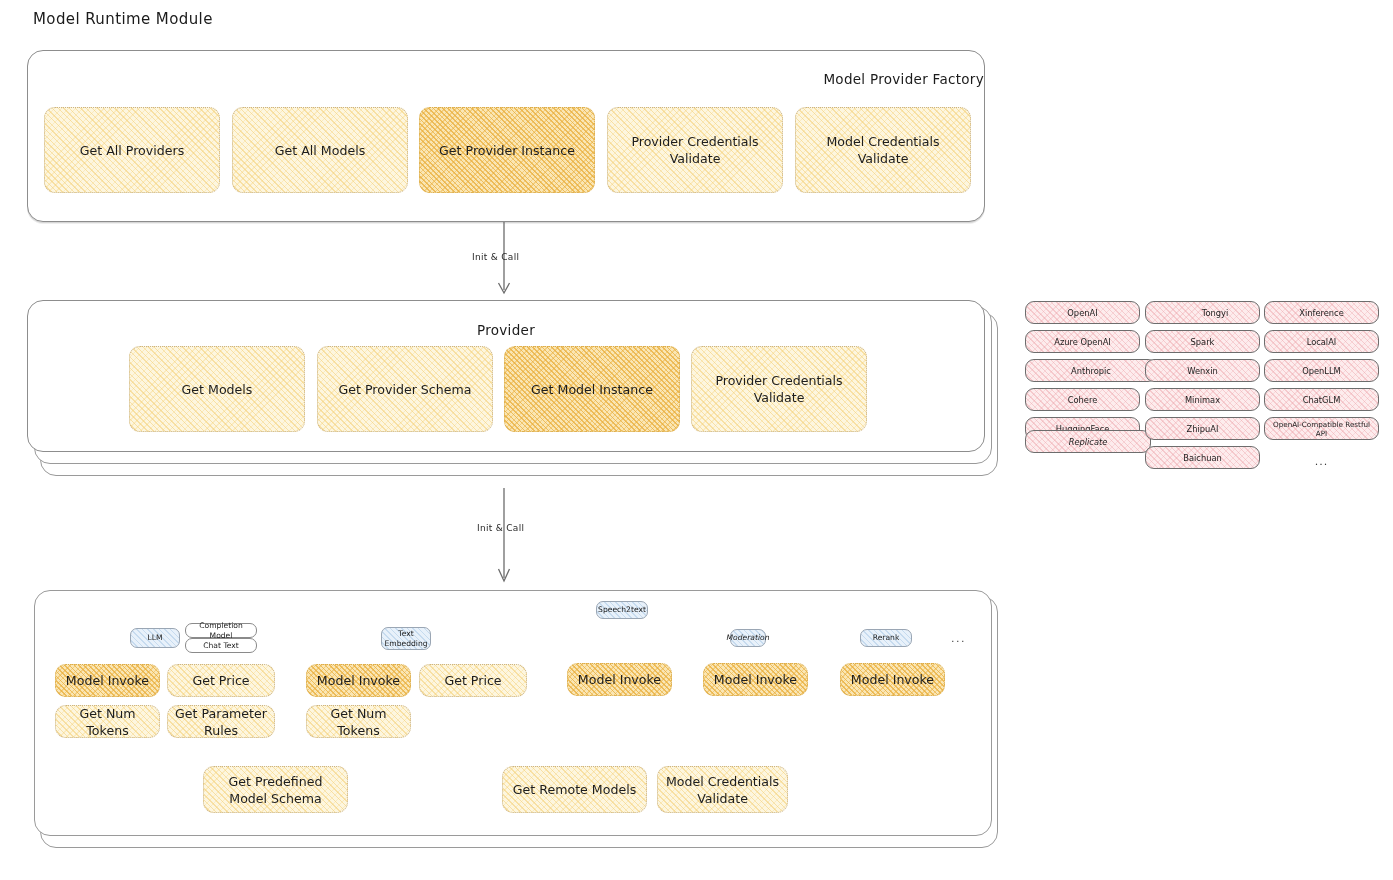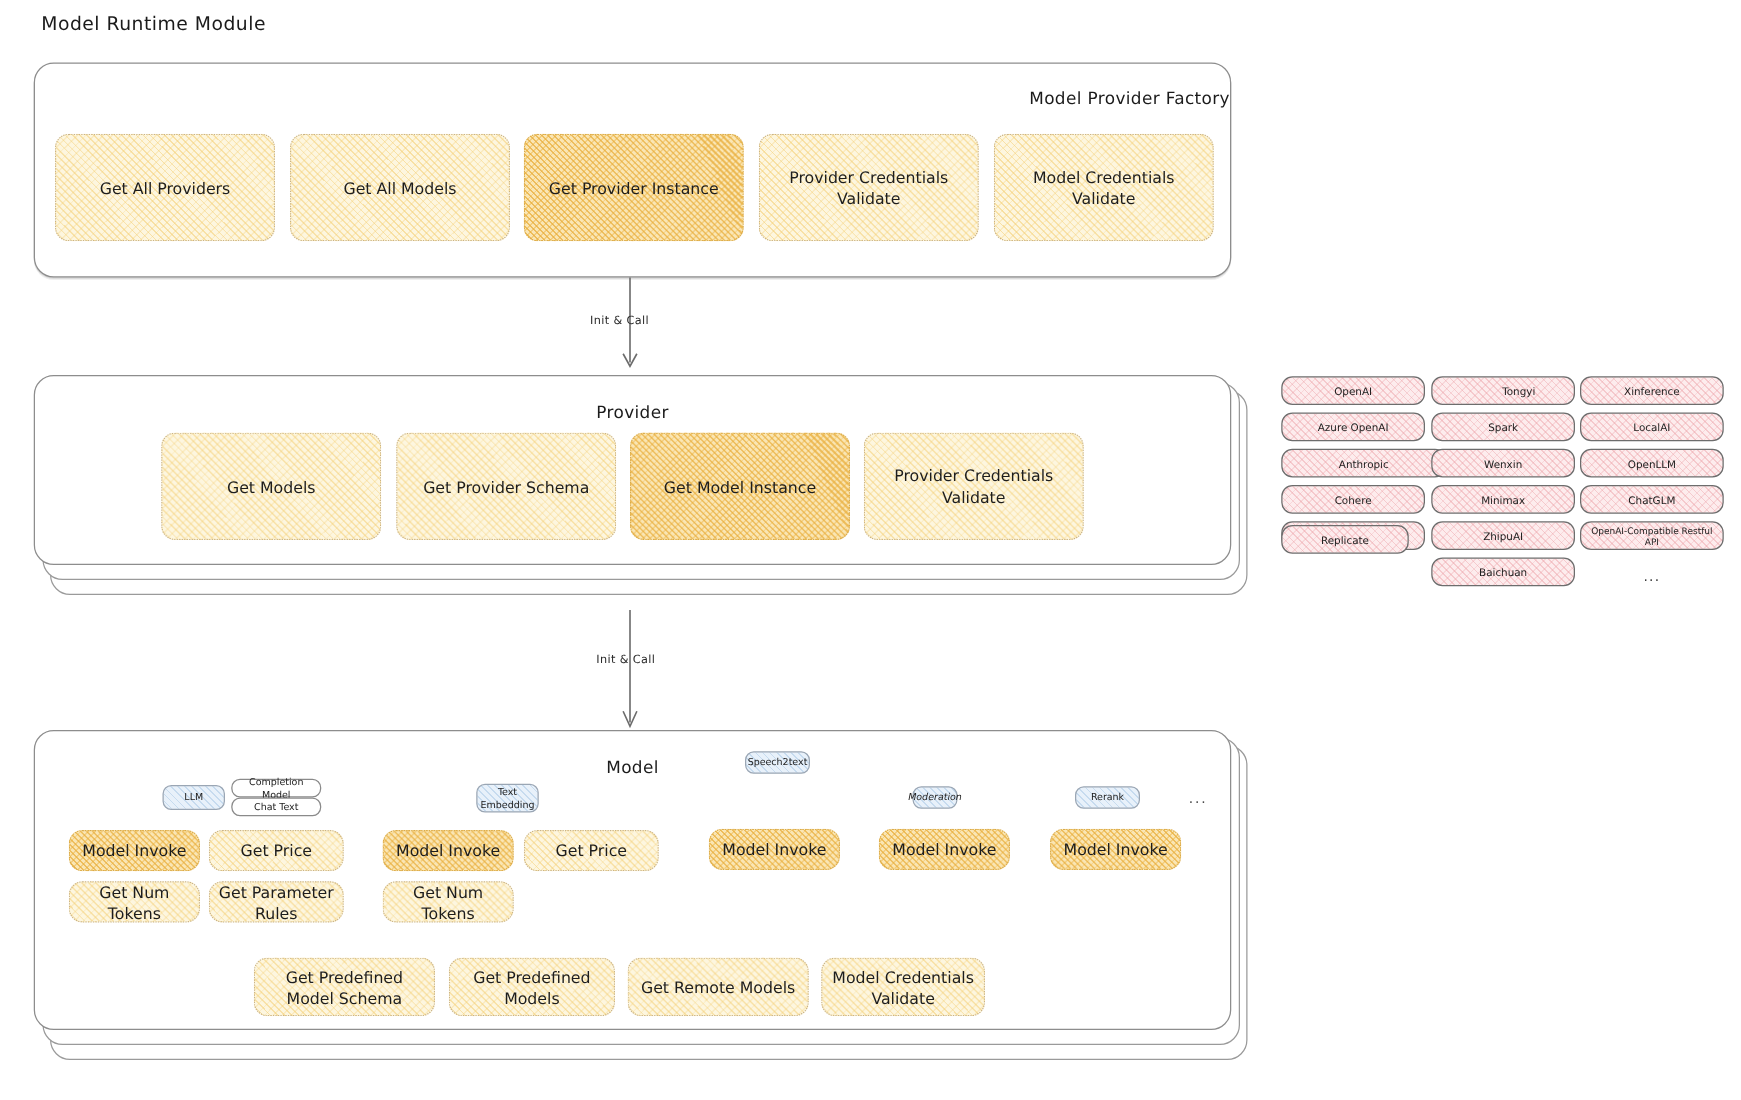--- a/index.html
+++ b/index.html
@@ -163,21 +163,21 @@
 
   <div class="abs node strong" style="left:504px;top:346px;width:176px;height:86px;">Get Model Instance</div>
 
   <div class="abs node" style="left:691px;top:346px;width:176px;height:86px;">Provider Credentials Validate</div>
 
   <div class="abs chip" style="left:1025px;top:301px;width:115px;height:23px;">OpenAI</div>
   <div class="abs chip" style="left:1025px;top:330px;width:115px;height:23px;">Azure OpenAI</div>
   <div class="abs chip" style="left:1025px;top:359px;width:132px;height:23px;">Anthropic</div>
   <div class="abs chip" style="left:1025px;top:388px;width:115px;height:23px;">Cohere</div>
   <div class="abs chip" style="left:1025px;top:417px;width:115px;height:23px;">HuggingFace</div>
-  <div class="abs chip" style="left:1025px;top:420px;width:102px;height:23px;">Replicate</div>
+  <div class="abs chip" style="left:1025px;top:430px;width:126px;height:23px;font-style:italic;">Replicate</div>
 
   <div class="abs chip" style="left:1145px;top:301px;width:115px;height:23px;padding-left:28px;">Tongyi</div>
   <div class="abs chip" style="left:1145px;top:330px;width:115px;height:23px;">Spark</div>
   <div class="abs chip" style="left:1145px;top:359px;width:115px;height:23px;">Wenxin</div>
   <div class="abs chip" style="left:1145px;top:388px;width:115px;height:23px;">Minimax</div>
   <div class="abs chip" style="left:1145px;top:417px;width:115px;height:23px;">ZhipuAI</div>
   <div class="abs chip" style="left:1145px;top:446px;width:115px;height:23px;">Baichuan</div>
 
   <div class="abs chip" style="left:1264px;top:301px;width:115px;height:23px;">Xinference</div>
   <div class="abs chip" style="left:1264px;top:330px;width:115px;height:23px;">LocalAI</div>
@@ -187,23 +187,20 @@
   <div class="abs ellipsis-chip" style="left:1264px;top:452px;width:115px;height:18px;">...</div>
 
   <svg class="arrow" style="left:495px;top:488px;" width="20" height="100" viewBox="0 0 20 100">
     <path d="M9 0 L9 90" stroke="#6c6c6c" stroke-width="1.3" fill="none"></path>
     <path d="M3.5 81 L9 93 L14.5 81" stroke="#6c6c6c" stroke-width="1.3" fill="none"></path>
   </svg>
   <div class="arrow-label" style="left:477px;top:523px;">Init &amp; Call</div>
 
   <div class="abs stack-layer" style="left:40px;top:596px;width:958px;height:252px;"></div>
   <div class="abs stack-layer" style="left:34px;top:590px;width:958px;height:246px;"></div>
-  <div class="abs card" style="left:27px;top:584px;width:958px;height:240px;">
-    <div class="card-title" style="top:21px;">Model</div>
-  </div>
 
   <div class="abs tag" style="left:130px;top:628px;width:50px;height:20px;">LLM</div>
   <div class="abs tag plain" style="left:185px;top:623px;width:72px;height:15px;">Completion Model</div>
   <div class="abs tag plain" style="left:185px;top:638px;width:72px;height:15px;">Chat Text</div>
 
   <div class="abs node strong" style="left:55px;top:664px;width:105px;height:33px;">Model Invoke</div>
   <div class="abs node" style="left:167px;top:664px;width:108px;height:33px;">Get Price</div>
   <div class="abs node" style="left:55px;top:705px;width:105px;height:33px;">Get Num Tokens</div>
   <div class="abs node" style="left:167px;top:705px;width:108px;height:33px;">Get Parameter Rules</div>
 
@@ -218,17 +215,16 @@
 
   <div class="abs tag" style="left:730px;top:629px;width:36px;height:18px;font-style:italic;">Moderation</div>
   <div class="abs node strong" style="left:703px;top:663px;width:105px;height:33px;">Model Invoke</div>
 
   <div class="abs tag" style="left:860px;top:629px;width:52px;height:18px;">Rerank</div>
   <div class="abs node strong" style="left:840px;top:663px;width:105px;height:33px;">Model Invoke</div>
 
   <div class="dots" style="left:951px;top:632px;">...</div>
 
   <div class="abs node" style="left:203px;top:766px;width:145px;height:47px;">Get Predefined Model Schema</div>
-  <div class="abs node" style="left:359px;top:766px;width:133px;height:47px;">Get Predefined Models</div>
   <div class="abs node" style="left:502px;top:766px;width:145px;height:47px;">Get Remote Models</div>
   <div class="abs node" style="left:657px;top:766px;width:131px;height:47px;">Model Credentials Validate</div>
 
 </div>
 
 </body></html>

